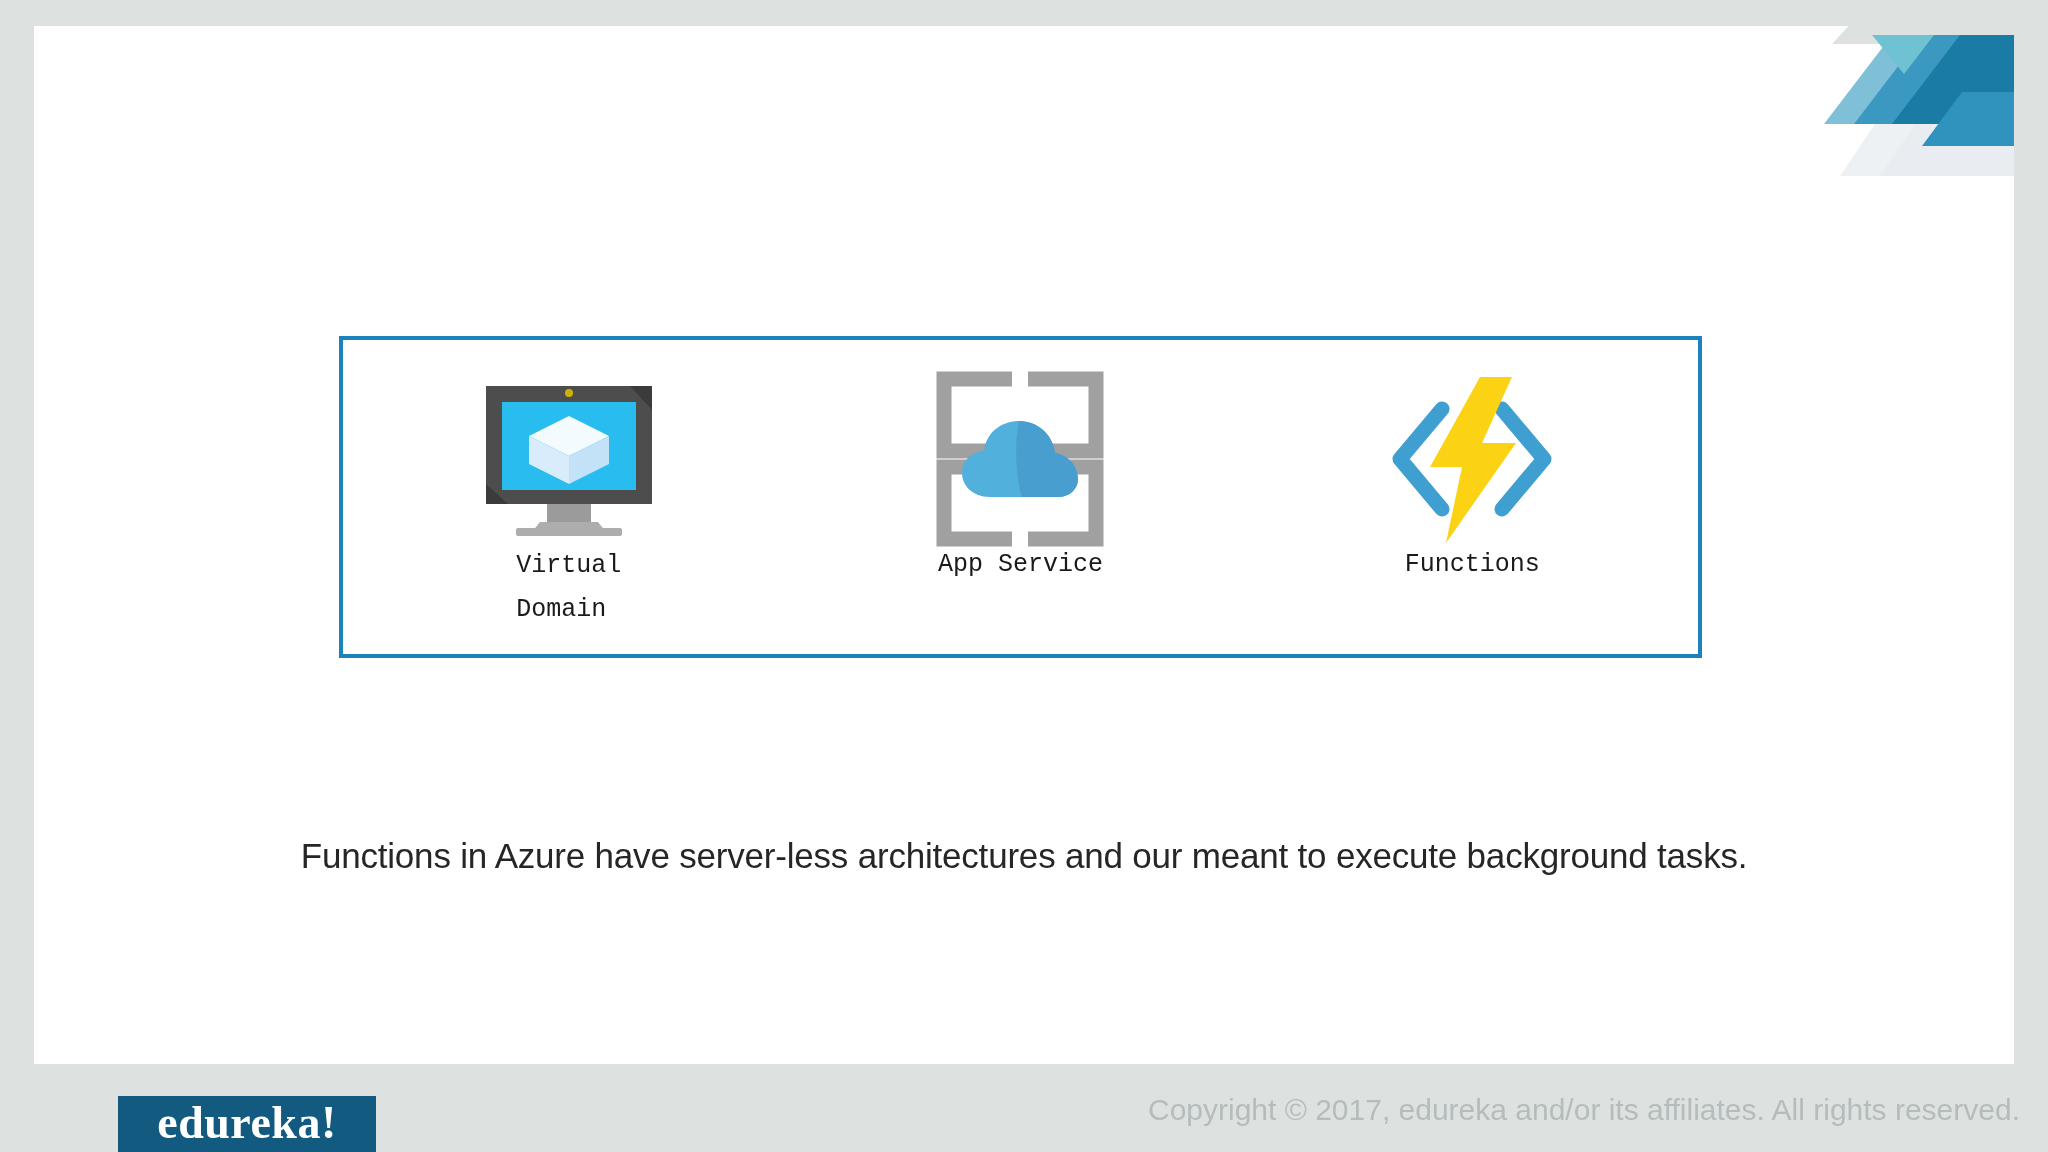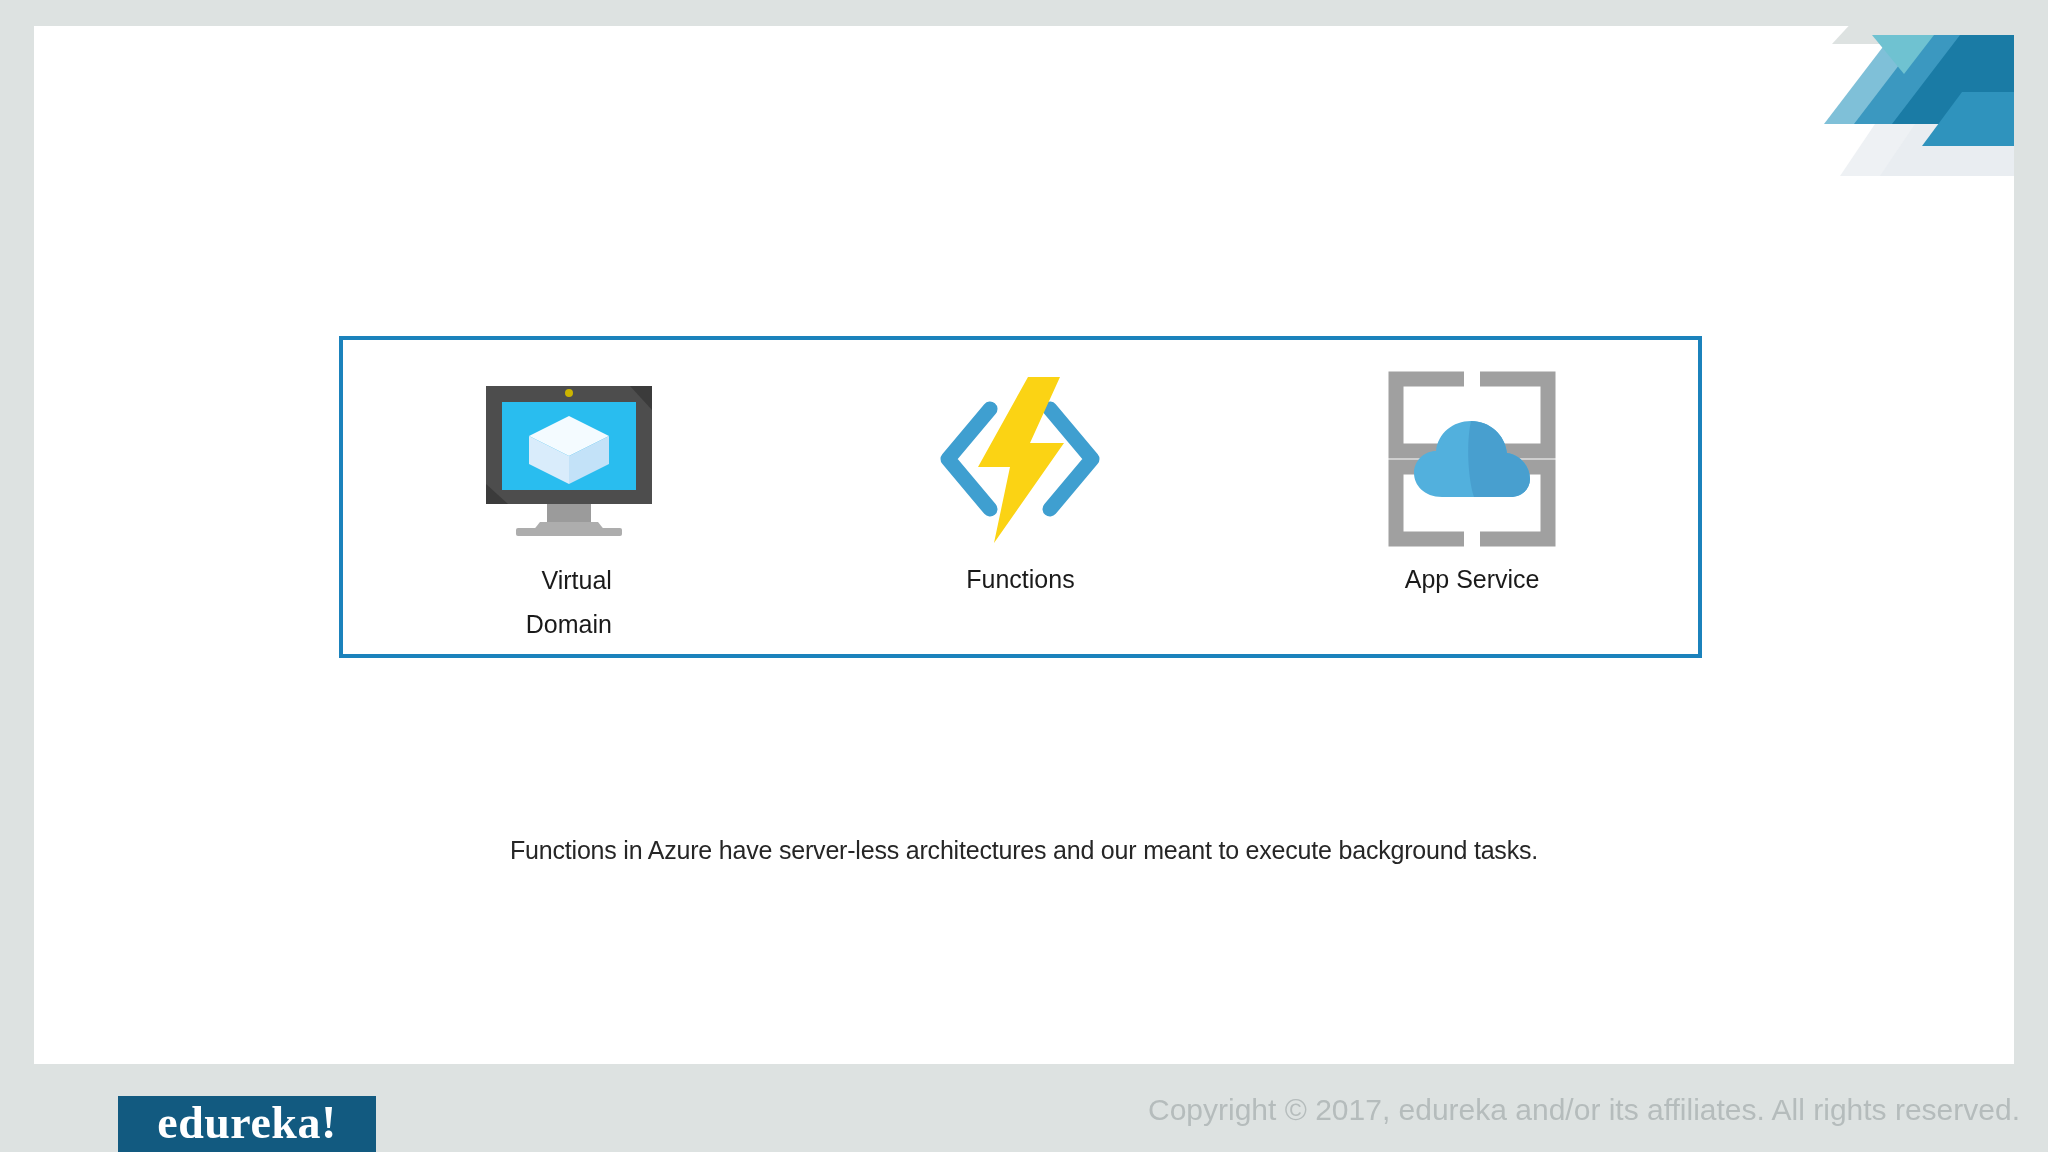--- a/index.html
+++ b/index.html
@@ -79,37 +79,37 @@
     flex-direction: column;
     align-items: center;
   }
   .icon-art {
     height: 170px;
     display: flex;
     align-items: center;
     justify-content: center;
   }
   .icon-label {
-    margin-top: 15px;
+    margin-top: 0;
     font-size: 25px;
     color: #1a1a1a;
-    text-align: right;
+    text-align: left;
     line-height: 1.65;
-    font-family: Liberation Sans, sans-serif;
+    font-family: Liberation Mono, monospace;
   }
   .icon-label.two-line { line-height: 1.75; }
 
   
   #body-text {
     position: absolute;
     left: 0;
     top: 810px;
     width: 1980px;
     text-align: center;
-    font-size: 25px;
+    font-size: 35px;
     color: #262626;
     letter-spacing: -0.2px;
   }
 
   
   #footer-band {
     position: absolute;
     left: 0;
     top: 1064px;
     width: 2048px;
@@ -187,37 +187,20 @@
         </svg>
       </div>
       <div class="icon-label two-line">
         <div>Virtual</div>
         <div>Domain</div>
       </div>
     </div>
 
     <div class="icon-cell">
       <div class="icon-art">
-        <svg width="176" height="176" viewBox="0 0 176 176" xmlns="http://www.w3.org/2000/svg">
-
-          <g stroke="#3f9fd0" stroke-width="15" stroke-linecap="round" stroke-linejoin="round" fill="none">
-            <polyline points="58,38 16,88 58,138"></polyline>
-            <polyline points="118,38 160,88 118,138"></polyline>
-          </g>
-
-          <polygon points="96,6 46,96 78,96 62,172 132,72 98,72 128,6" fill="#fbd314"></polygon>
-        </svg>
-      </div>
-      <div class="icon-label">
-        <div>Functions</div>
-      </div>
-    </div>
-
-    <div class="icon-cell">
-      <div class="icon-art">
         <svg width="180" height="180" viewBox="0 0 180 180" xmlns="http://www.w3.org/2000/svg">
           <g fill="none" stroke="#a0a0a0" stroke-width="15">
 
             <polyline points="82,10 14,10 14,82 82,82"></polyline>
             <polyline points="98,10 166,10 166,82 98,82"></polyline>
             <polyline points="82,170 14,170 14,98 82,98"></polyline>
             <polyline points="98,170 166,170 166,98 98,98"></polyline>
           </g>
 
           <g>
@@ -227,20 +210,37 @@
             <path d="M89 52 C108 52 123 66 125 84 C139 86 148 98 148 110
                      C148 120 140 128 128 128 L92 128 C86 110 84 74 89 52 Z" fill="#489fcf"></path>
           </g>
         </svg>
       </div>
       <div class="icon-label">
         <div>App Service</div>
       </div>
     </div>
 
+    <div class="icon-cell">
+      <div class="icon-art">
+        <svg width="176" height="176" viewBox="0 0 176 176" xmlns="http://www.w3.org/2000/svg">
+
+          <g stroke="#3f9fd0" stroke-width="15" stroke-linecap="round" stroke-linejoin="round" fill="none">
+            <polyline points="58,38 16,88 58,138"></polyline>
+            <polyline points="118,38 160,88 118,138"></polyline>
+          </g>
+
+          <polygon points="96,6 46,96 78,96 62,172 132,72 98,72 128,6" fill="#fbd314"></polygon>
+        </svg>
+      </div>
+      <div class="icon-label">
+        <div>Functions</div>
+      </div>
+    </div>
+
   </div>
 
   <div id="body-text">Functions in Azure have server-less architectures and our meant to execute background tasks.</div>
 
 </div>
 
 <div id="footer-band"></div>
 
 <div id="logo-box">
   <span id="logo-text">edureka!</span>

